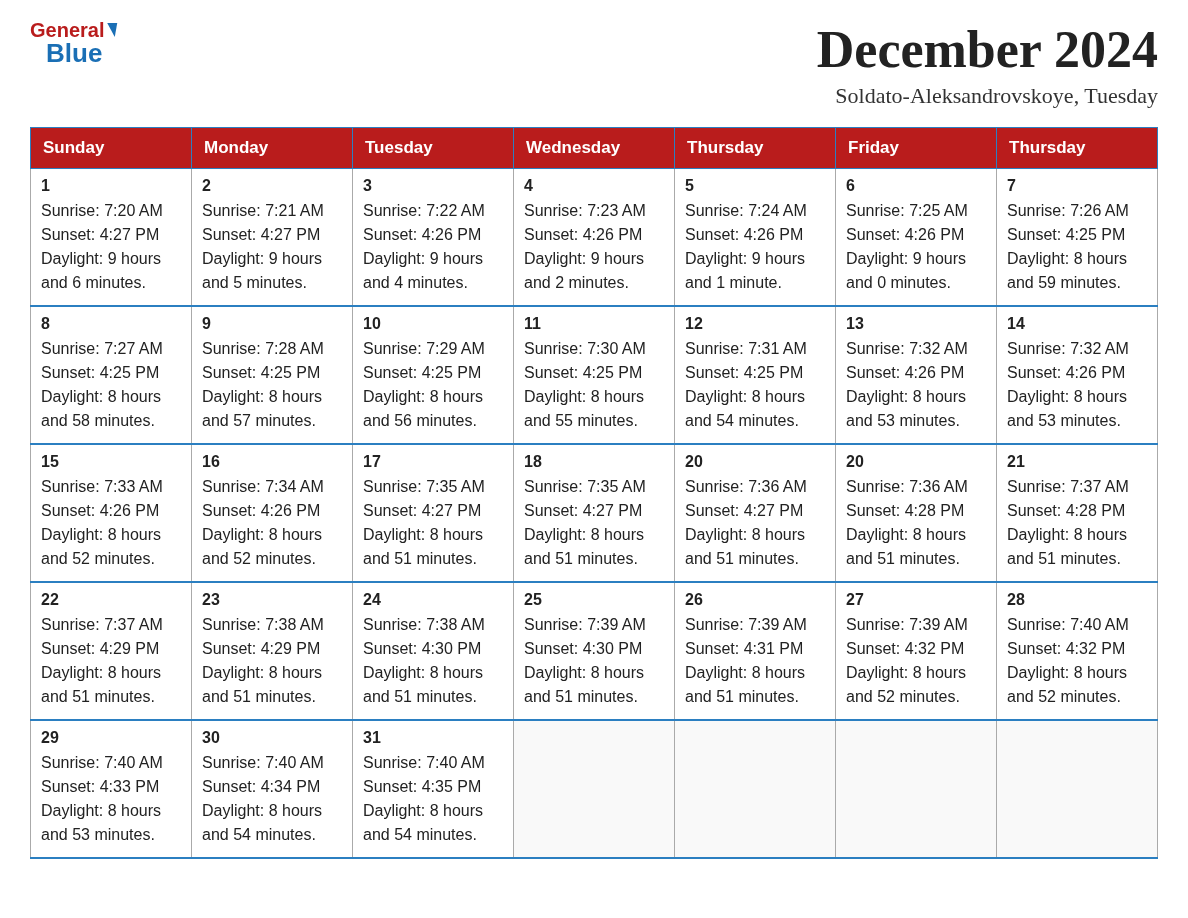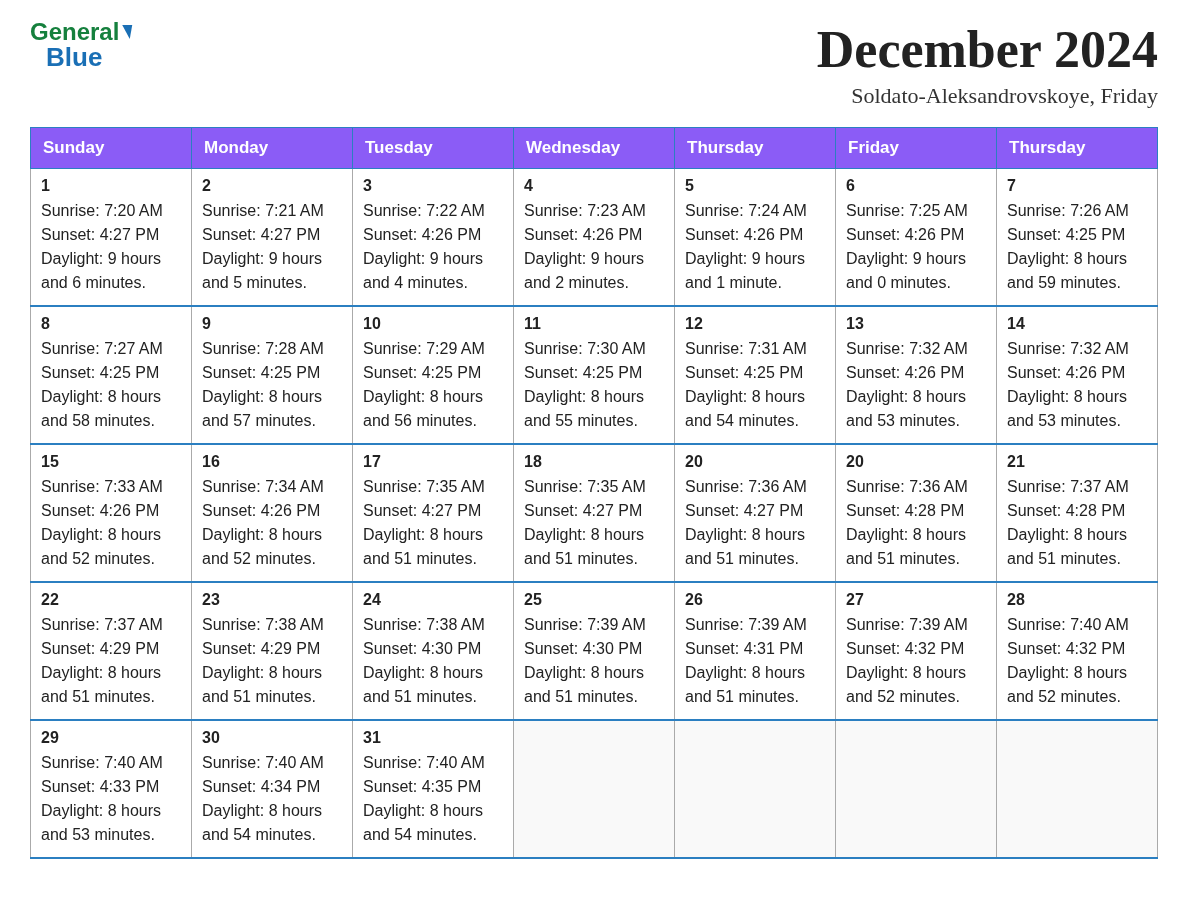--- a/index.html
+++ b/index.html
@@ -15,23 +15,23 @@
       justify-content: space-between;
       align-items: flex-start;
       margin-bottom: 18px;
     }
     .logo {
       display: flex;
       flex-direction: column;
       line-height: 1;
     }
     .logo-text-general {
-      font-size: 24px;
-      font-weight: bold;
-      color: #15803d;
+      font-size: 20px;
+      font-weight: bold;
+      color: #b91c1c;
       display: flex;
       align-items: center;
     }
     .logo-arrow {
       display: inline-block;
       width: 0;
       height: 0;
       border-left: 10px solid transparent;
       border-right: 0px solid transparent;
       border-top: 14px solid #1a6fb5;
@@ -56,21 +56,21 @@
     .location-title {
       font-size: 22px;
       color: #333;
       margin-top: 4px;
     }
     .calendar {
       width: 100%;
       border-collapse: collapse;
     }
     .calendar thead tr th {
-      background: #8b5cf6;
+      background: #b91c1c;
       color: #fff;
       font-size: 17px;
       font-weight: bold;
       padding: 10px 12px;
       text-align: left;
       border: 1px solid #2b7fc1;
     }
     .calendar tbody tr td {
       vertical-align: top;
       padding: 8px 10px 10px 10px;
@@ -104,21 +104,21 @@
 <div class="header">
   <div class="logo">
     <div class="logo-text-general">
       <span>General</span>
         <span class="logo-arrow"></span>
     </div>
     <div class="logo-text-blue">Blue</div>
   </div>
   <div class="title-area">
     <div class="month-title">December 2024</div>
-    <div class="location-title">Soldato-Aleksandrovskoye, Friday</div>
+    <div class="location-title">Soldato-Aleksandrovskoye, Tuesday</div>
   </div>
 </div>
 
 <table class="calendar">
   <thead>
     <tr>
     <th>Sunday</th>
         <th>Monday</th>
         <th>Tuesday</th>
         <th>Wednesday</th>

